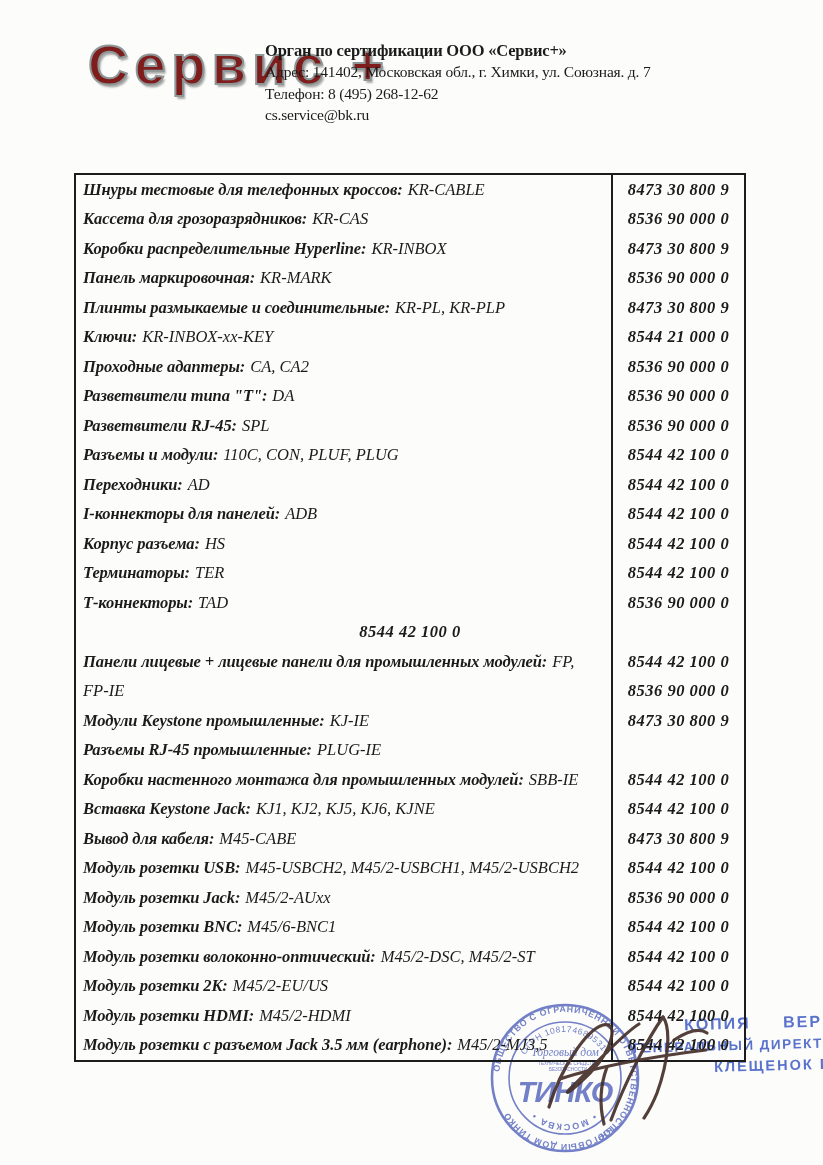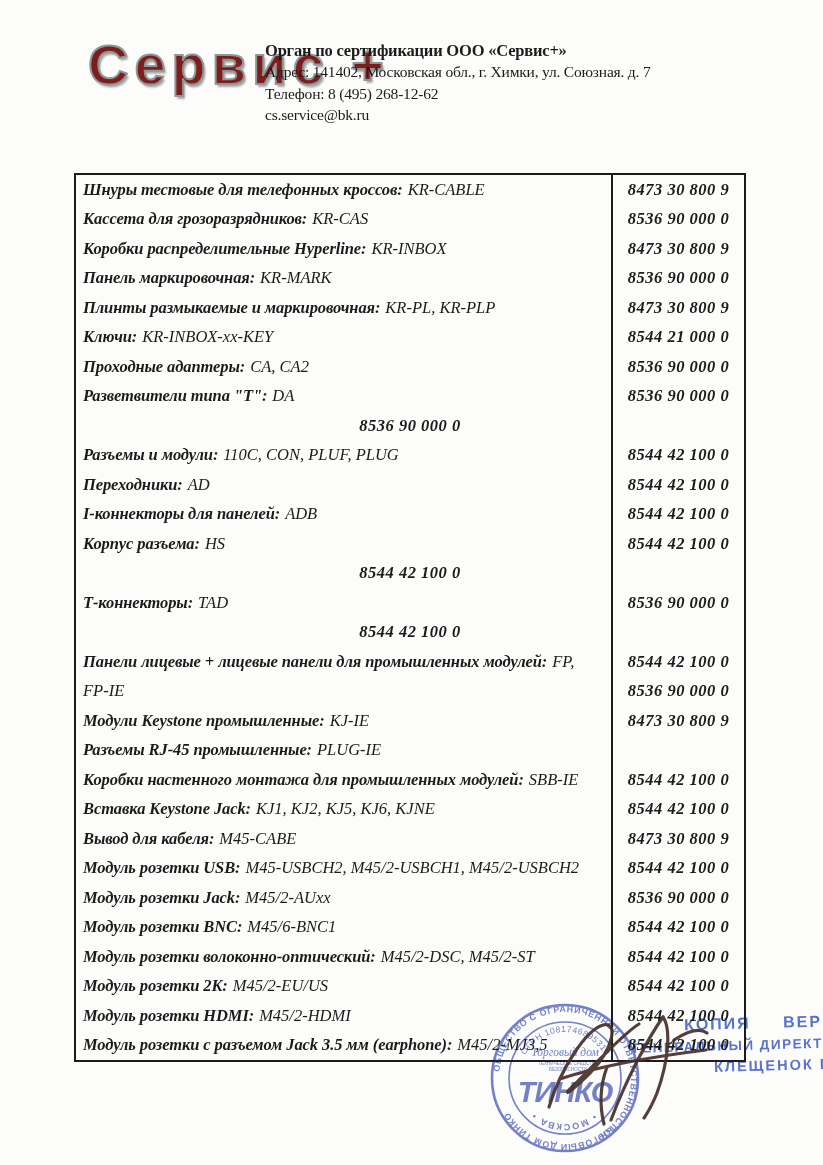--- a/index.html
+++ b/index.html
@@ -111,55 +111,57 @@
         </div>
         <div class="trow">
           <div class="tcell-left"><span class="lbl">Коробки распределительные Hyperline:</span><span class="mdl">KR-INBOX</span></div>
           <div class="tcell-right"><span class="code">8473 30 800 9</span></div>
         </div>
         <div class="trow">
           <div class="tcell-left"><span class="lbl">Панель маркировочная:</span><span class="mdl">KR-MARK</span></div>
           <div class="tcell-right"><span class="code">8536 90 000 0</span></div>
         </div>
         <div class="trow">
-          <div class="tcell-left"><span class="lbl">Плинты размыкаемые и маркировочная:</span><span class="mdl">KR-PL, KR-PLP</span></div>
+          <div class="tcell-left"><span class="lbl">Плинты размыкаемые и соединительные:</span><span class="mdl">KR-PL, KR-PLP</span></div>
           <div class="tcell-right"><span class="code">8473 30 800 9</span></div>
         </div>
         <div class="trow">
           <div class="tcell-left"><span class="lbl">Ключи:</span><span class="mdl">KR-INBOX-xx-KEY</span></div>
           <div class="tcell-right"><span class="code">8544 21 000 0</span></div>
         </div>
         <div class="trow">
           <div class="tcell-left"><span class="lbl">Проходные адаптеры:</span><span class="mdl">CA, CA2</span></div>
           <div class="tcell-right"><span class="code">8536 90 000 0</span></div>
         </div>
         <div class="trow">
           <div class="tcell-left"><span class="lbl">Разветвители типа "Т":</span><span class="mdl">DA</span></div>
           <div class="tcell-right"><span class="code">8536 90 000 0</span></div>
         </div>
         <div class="trow">
+          <div class="tcell-left"><span class="lbl">Разветвители RJ-45:</span><span class="mdl">SPL</span></div>
           <div class="tcell-right"><span class="code">8536 90 000 0</span></div>
         </div>
         <div class="trow">
           <div class="tcell-left"><span class="lbl">Разъемы и модули:</span><span class="mdl">110C, CON, PLUF, PLUG</span></div>
           <div class="tcell-right"><span class="code">8544 42 100 0</span></div>
         </div>
         <div class="trow">
           <div class="tcell-left"><span class="lbl">Переходники:</span><span class="mdl">AD</span></div>
           <div class="tcell-right"><span class="code">8544 42 100 0</span></div>
         </div>
         <div class="trow">
           <div class="tcell-left"><span class="lbl">I-коннекторы для панелей:</span><span class="mdl">ADB</span></div>
           <div class="tcell-right"><span class="code">8544 42 100 0</span></div>
         </div>
         <div class="trow">
           <div class="tcell-left"><span class="lbl">Корпус разъема:</span><span class="mdl">HS</span></div>
           <div class="tcell-right"><span class="code">8544 42 100 0</span></div>
         </div>
         <div class="trow">
+          <div class="tcell-left"><span class="lbl">Терминаторы:</span><span class="mdl">TER</span></div>
           <div class="tcell-right"><span class="code">8544 42 100 0</span></div>
         </div>
         <div class="trow">
           <div class="tcell-left"><span class="lbl">Т-коннекторы:</span><span class="mdl">TAD</span></div>
           <div class="tcell-right"><span class="code">8536 90 000 0</span></div>
         </div>
         <div class="trow">
           <div class="tcell-right"><span class="code">8544 42 100 0</span></div>
         </div>
         <div class="trow">

